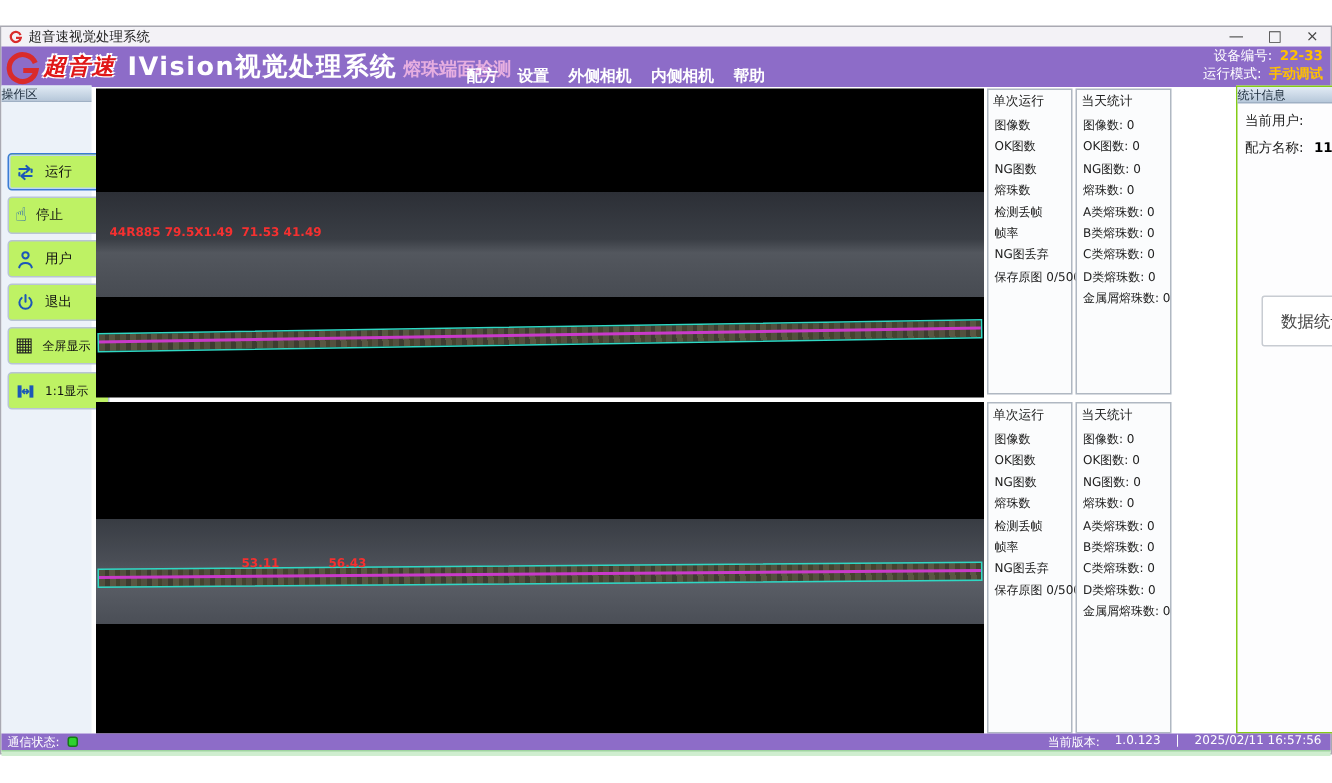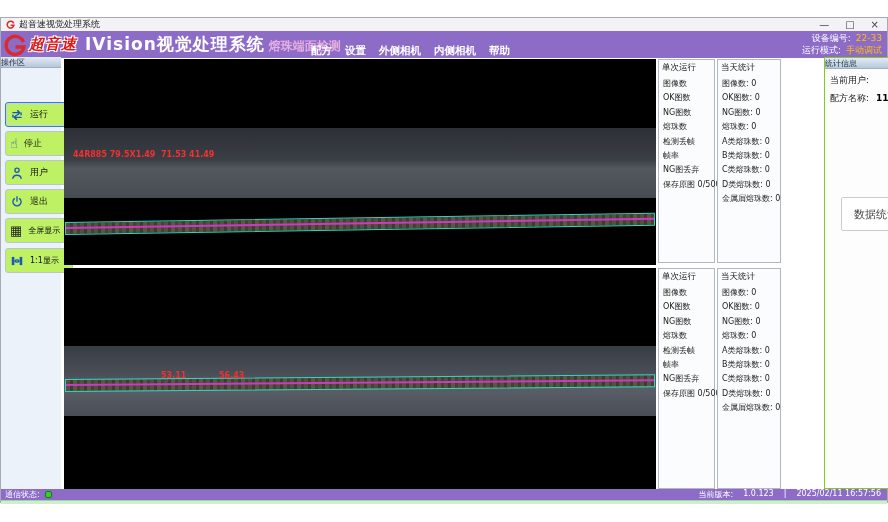--- a/index.html
+++ b/index.html
@@ -27,21 +27,21 @@
            text-shadow:1px 1px 0 #fff,-1px -1px 0 #fff,1px -1px 0 #fff,-1px 1px 0 #fff; }
   .apptitle { font-size:17px; font-weight:bold; color:#fff; margin-left:8px;
               letter-spacing:1px; white-space:nowrap; }
   .subtitle { font-size:12px; font-weight:bold; color:#e6aee0; margin-left:4px;
               margin-top:4px; white-space:nowrap; }
   .menu { position:absolute; left:310px; top:13px; display:flex; gap:13px; }
   .menu span { font-size:10.5px; font-weight:bold; color:#fff; cursor:default; white-space:nowrap; }
   .devinfo { position:absolute; right:5px; top:1px; display:flex; flex-direction:column; }
   .devinfo .row { display:flex; justify-content:flex-end; gap:5px; line-height:12px; }
   .devinfo .lbl { font-size:9px; color:#fff; }
-  .devinfo .val { font-size:9px; color:#ffc000; font-weight:normal; }
+  .devinfo .val { font-size:9px; color:#ffc000; font-weight:bold; }
 
   
   .panel-header { height:11px; background:linear-gradient(#e2ebf5,#b7c8da);
                   border-bottom:1px solid #9fb0c4; font-size:8px; color:#1a2a3a;
                   line-height:11px; padding-left:0; }
 
   
   .sidebar { position:absolute; left:0; top:39px; width:60px; height:432px;
              background:#ecf2f9; }
   .sbtn { position:absolute; left:4px; width:68px; height:25px; background:#bef264;

